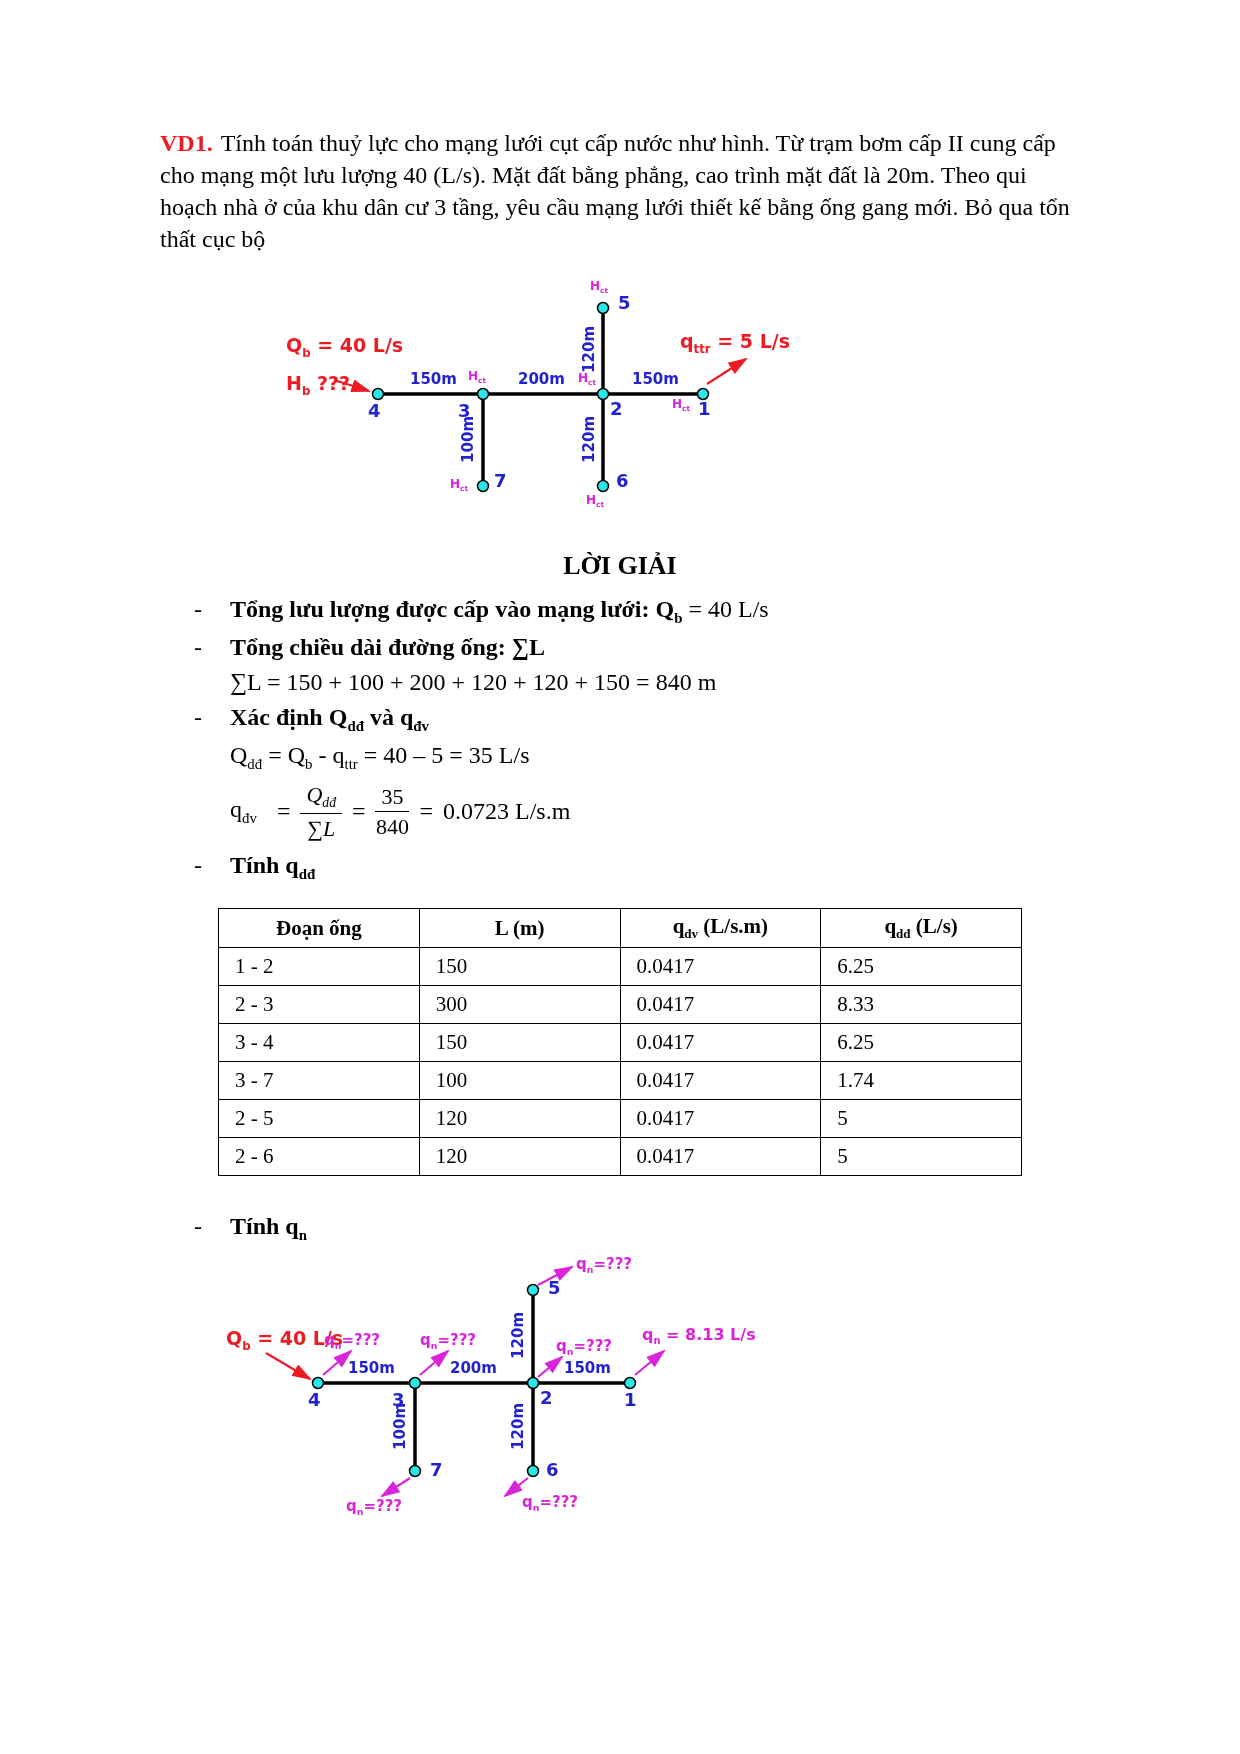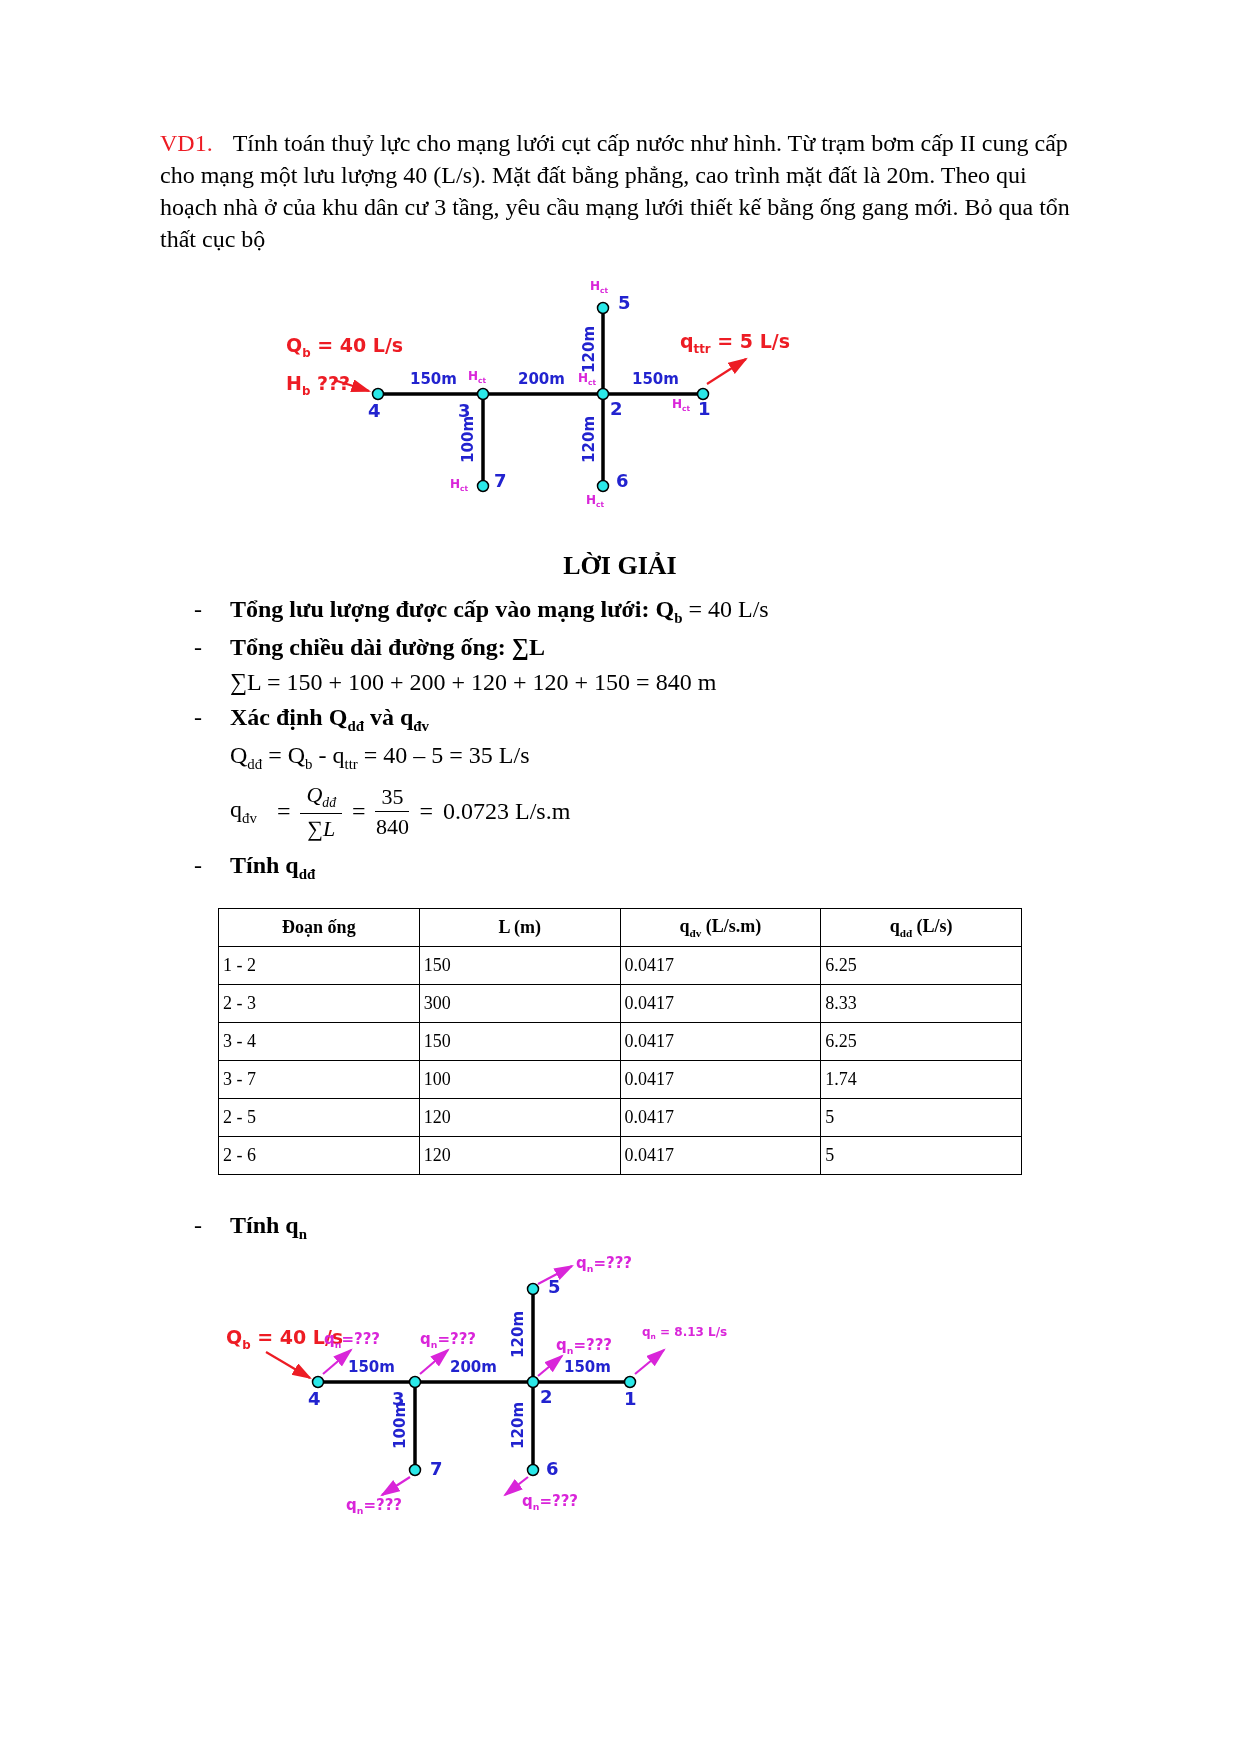--- a/index.html
+++ b/index.html
@@ -5,40 +5,40 @@
   :root{
     --c-red:#ed1c24; --c-magenta:#d925d9; --c-blue:#2223cf; --c-cyan:#2ae8e8; --c-black:#000000;
   }
   *{box-sizing:border-box;}
   html,body{margin:0;padding:0;background:#fff;}
   .page{width:1240px;min-height:1754px;position:relative;background:#fff;color:#000;
         font-family:"Liberation Serif",serif;font-size:24px;overflow:hidden;}
 
   
   .intro{margin:0;padding:128px 150px 0 160px;line-height:1.33;}
-  .vd1{color:var(--c-red);font-weight:normal;margin-right:20px;}
+  .vd1{color:var(--c-red);font-weight:bold;margin-right:8px;}
 
   
   .diagram{position:relative;width:1240px;}
   .d1{height:255px;margin-top:10px;}
   .d2{height:300px;margin-top:8px;}
   .diagram svg{position:absolute;left:0;top:0;}
   .pipe{stroke:#000;stroke-width:3.5;}
   .node{fill:var(--c-cyan);stroke:#000;stroke-width:1.5;}
   .arrow-red{stroke:var(--c-red);stroke-width:2.2;}
   .arrow-mag{stroke:var(--c-magenta);stroke-width:2.2;}
   .mk-red{fill:var(--c-red);}
   .mk-mag{fill:var(--c-magenta);}
   .lbl{position:absolute;white-space:nowrap;font-family:"DejaVu Sans",sans-serif;line-height:1.05;}
   .lbl sub{font-size:0.62em;}
   .red-lbl{color:var(--c-red);font-weight:bold;font-size:19px;}
   .mag-lbl{color:var(--c-magenta);font-weight:bold;}
   .hct{font-size:12px;}
   .qn{font-size:15px;}
-  .qn-big{font-size:12px;}
+  .qn-big{font-size:16px;}
   .blue-lbl{color:var(--c-blue);font-weight:bold;}
   .dist{font-size:15px;}
   .nodenum{font-size:18px;}
   .vert{width:46px;text-align:center;transform:rotate(-90deg);transform-origin:center center;}
 
   
   .solution-title{text-align:center;font-weight:bold;font-size:26px;margin:30px 0 12px 0;}
   .sol-item{display:flex;margin:3px 0 3px 194px;line-height:1.35;}
   .dash{width:36px;flex:0 0 36px;}
   .sol-sub{margin:2px 16px 2px 230px;line-height:1.35;}
@@ -46,21 +46,21 @@
   .fpart{margin-right:10px;}
   .eq{margin:0 10px;}
   .frac{display:inline-flex;flex-direction:column;align-items:center;font-size:22px;line-height:1.15;justify-content:center;}
   .fnum{display:block;border-bottom:1.7px solid #000;padding:0 6px 2px;}
   .fden{display:block;padding-top:2px;}
   .italic{font-style:italic;}
   sub{font-size:0.62em;}
 
   
   .qtable{border-collapse:collapse;table-layout:fixed;width:804px;margin:24px 0 0 218px;}
-  .qtable th,.qtable td{border:1.7px solid #000;padding:5px 4px;font-size:18px;height:38px;}
+  .qtable th,.qtable td{border:1.7px solid #000;padding:5px 16px;font-size:21px;height:38px;}
   .qtable th{font-weight:bold;}
   .after-table{margin-top:34px;}
 </style>
 </head>
 <body>
 
 <div class="page">
 
   <p class="intro"><span class="vd1">VD1.</span><span>Tính toán thuỷ lực cho mạng lưới cụt cấp nước như hình. Từ trạm bơm cấp II cung cấp cho mạng một lưu lượng 40 (L/s). Mặt đất bằng phẳng, cao trình mặt đất là 20m. Theo qui hoạch nhà ở của khu dân cư 3 tầng, yêu cầu mạng lưới thiết kế bằng ống gang mới. Bỏ qua tổn thất cục bộ</span></p>
 

